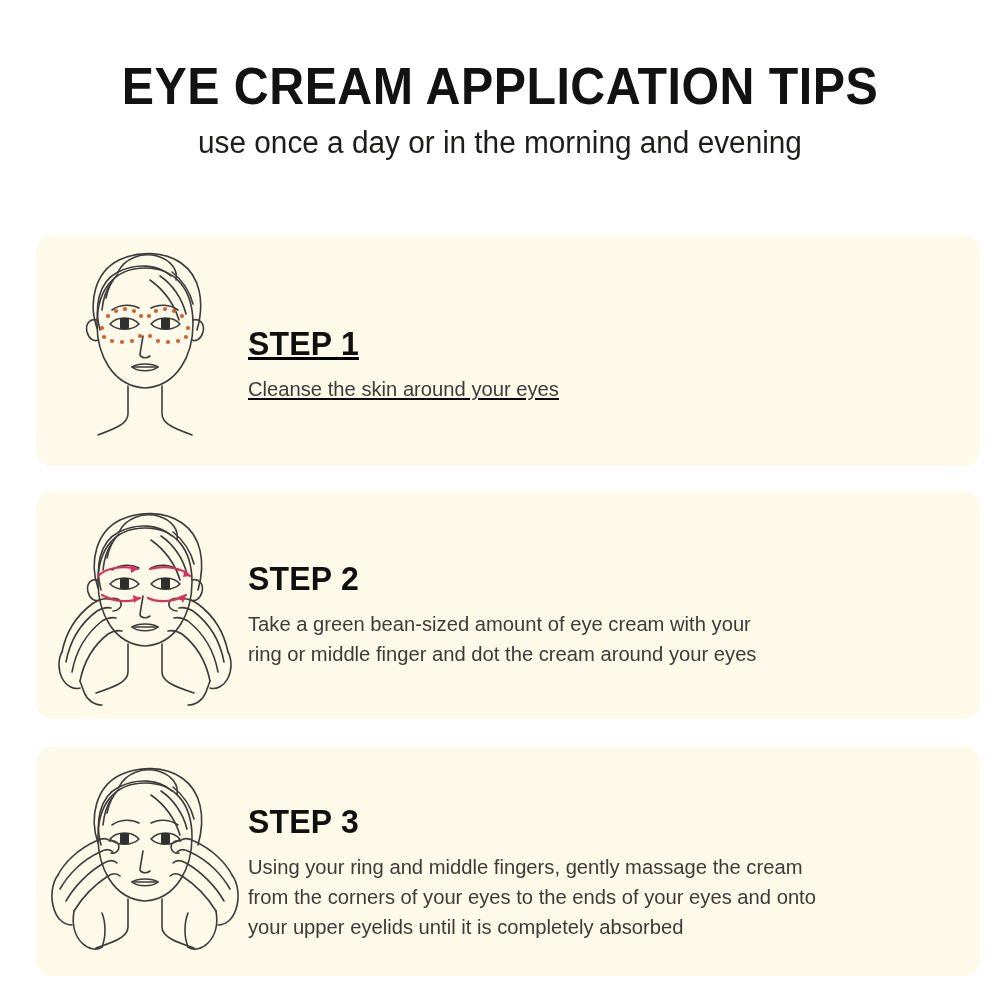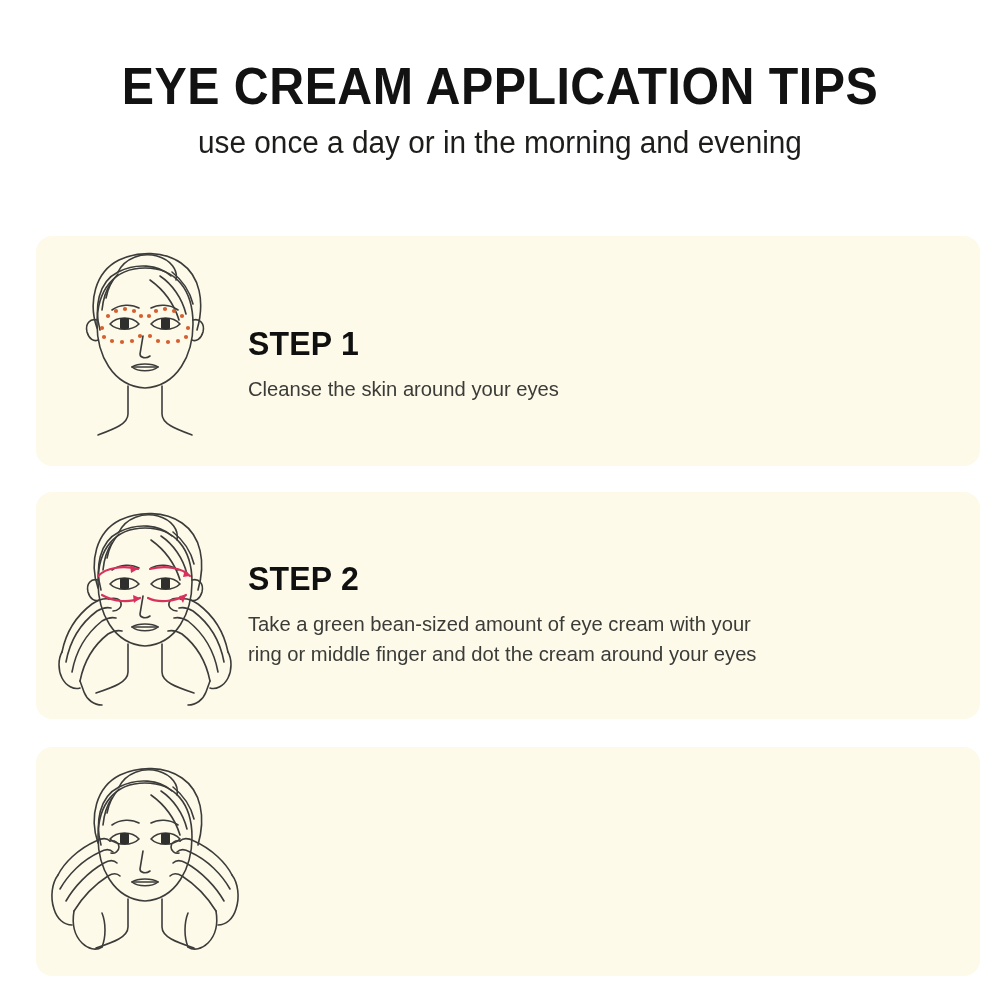--- a/index.html
+++ b/index.html
@@ -100,21 +100,21 @@
     font-size: 20.5px;
     font-weight: 400;
     color: #3b3b38;
     line-height: 1.45;
     transform: scaleX(0.985);
     transform-origin: left center;
   }
   .step-body .ln { display: block; white-space: nowrap; }
 
   
-  #card-1 .card-text { justify-content: center; padding-top: 14px; }
+  #card-1 .card-text { justify-content: center; padding-top: 14px; text-decoration: underline; }
   #card-2 .card-text { padding-top: 10px; }
   #card-3 .card-text { justify-content: center; padding-top: 12px; }
 </style>
 </head>
 <body>
 
 <div class="page">
 
   <div class="header">
     <div class="title">EYE CREAM APPLICATION TIPS</div>
@@ -324,15 +324,23 @@
           <path d="M190 142 C182 128 168 113 150 105 C145 102 140 102 137 105"></path>
           <path d="M184 154 C176 140 162 125 146 116 C141 113 136 113 133 116"></path>
           <path d="M176 164 C168 151 156 138 142 129 C137 126 133 126 130 129"></path>
           <path d="M192 128 C198 136 200 150 196 162 C193 172 186 178 178 178"></path>
           <path d="M176 164 C178 176 176 188 168 196 C162 202 154 204 148 200"></path>
           <path d="M148 200 C144 190 144 176 148 166"></path>
           <path d="M140 94 C135 93 131 96 131 100 C131 104 135 107 139 106"></path>
         </g>
       </svg>
     </div>
+    <div class="card-text">
+      <div class="step-heading">STEP 3</div>
+      <div class="step-body">
+        <span class="ln">Using your ring and middle fingers, gently massage the cream</span>
+        <span class="ln">from the corners of your eyes to the ends of your eyes and onto</span>
+        <span class="ln">your upper eyelids until it is completely absorbed</span>
+      </div>
+    </div>
   </div>
 
 </div>
 
 </body></html>

